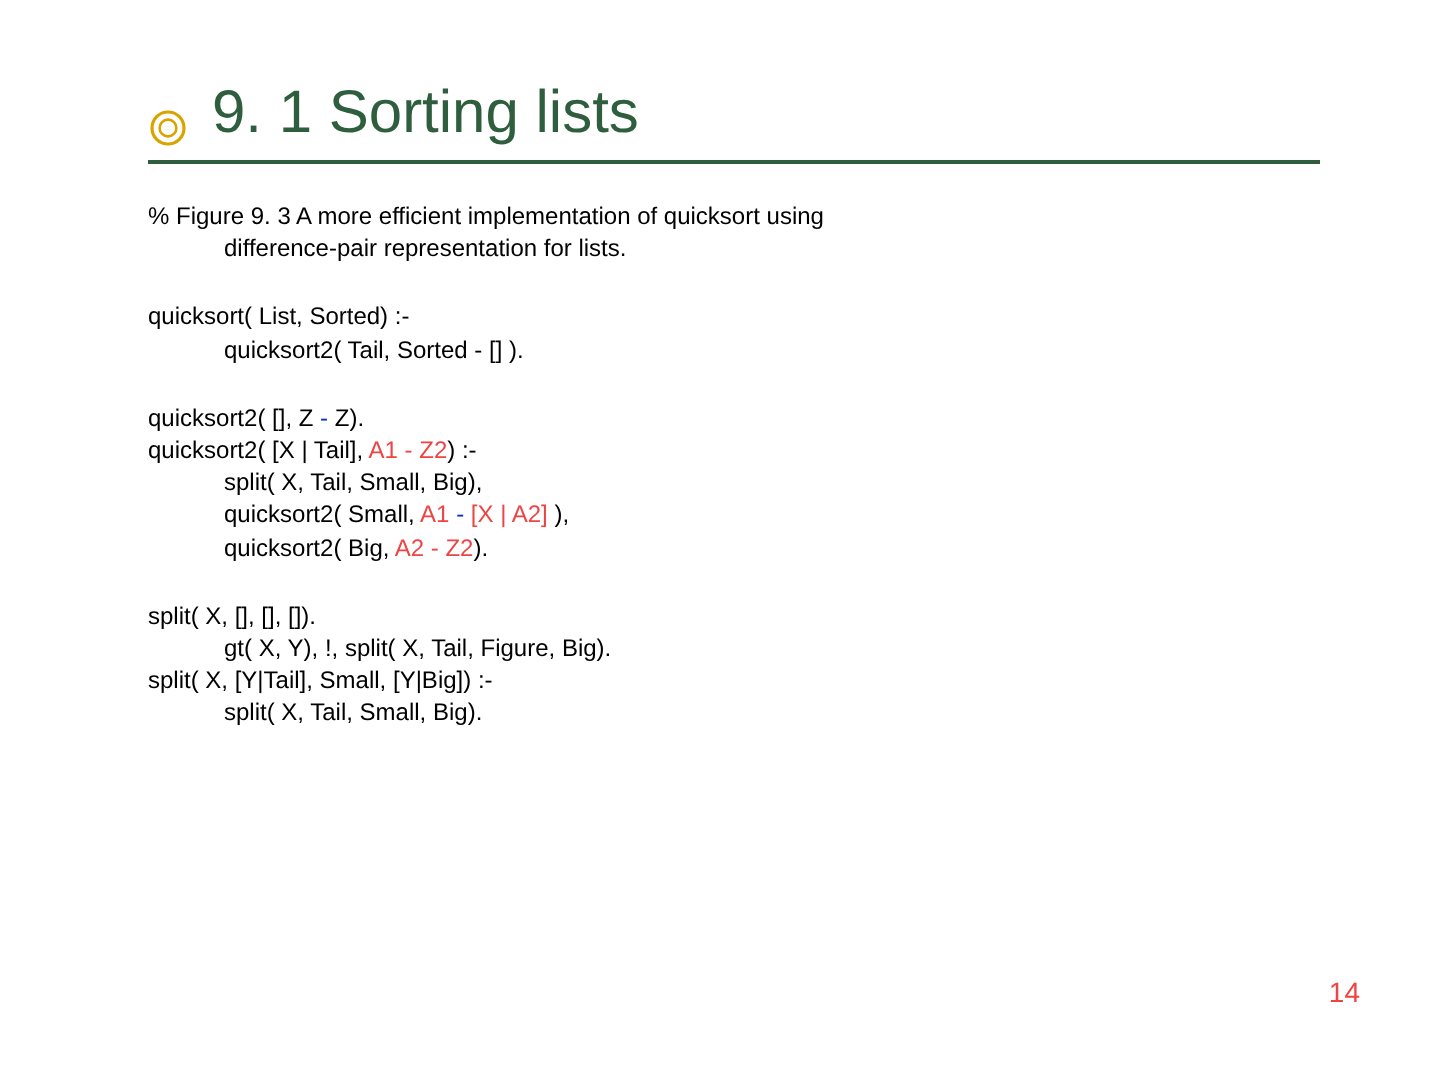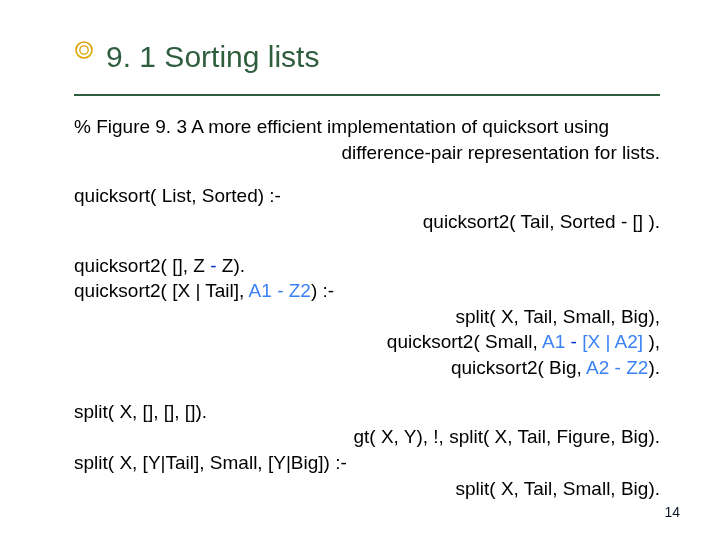--- a/index.html
+++ b/index.html
@@ -14,57 +14,56 @@
   }
   .slide {
     padding: 40px 60px 0 74px;
     box-sizing: border-box;
     width: 720px;
     height: 540px;
     position: relative;
   }
   .title-row {
     display: flex;
-    align-items: flex-start;
-    margin-bottom: 20px;
+    align-items: flex-end;
+    margin-bottom: 6px;
   }
   .bullet-icon {
     width: 20px;
     height: 20px;
     margin-right: 12px;
     flex: 0 0 auto;
   }
   .title {
     font-family: Arial, Helvetica, sans-serif;
     font-size: 30px;
     color: #2f5e3f;
     font-weight: normal;
   }
   .rule {
     border: none;
     border-top: 2px solid #2f5e3f;
     margin: 0 0 18px 0;
   }
   .block {
-    font-size: 19px;
+    font-size: 12px;
     line-height: 1.35;
     margin-bottom: 18px;
   }
   .indent {
     padding-left: 38px;
-    text-align: right;
   }
-  .red { color: #3b82f6; }
+  .red { color: #ef4444; }
   .blue { color: #0033cc; }
   .pagenum {
     position: absolute;
     right: 40px;
-    bottom: 20px;
+    bottom: 36px;
     font-size: 14px;
-    color: #0f172a;
+    color: #ef4444;
   }
 </style>
 </head>
 <body>
 
 <div class="slide">
 
   <div class="title-row">
     <svg class="bullet-icon" viewBox="0 0 20 20">
       <circle cx="10" cy="10" r="8" fill="none" stroke="#d9a300" stroke-width="1.6"></circle>

